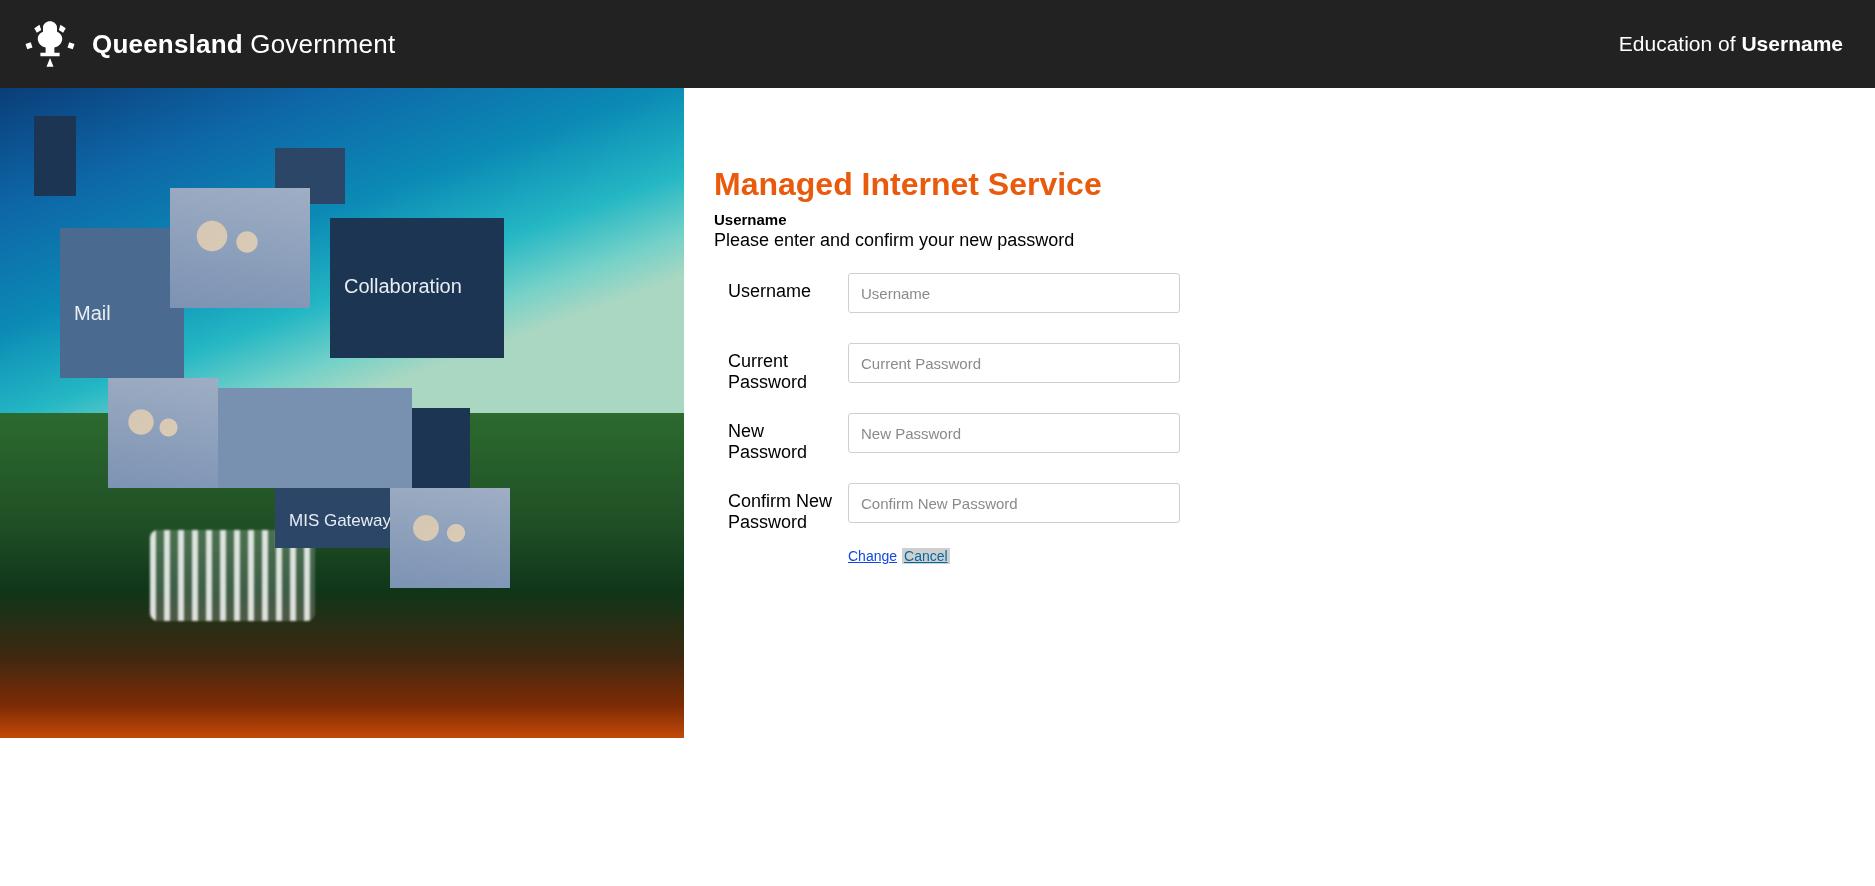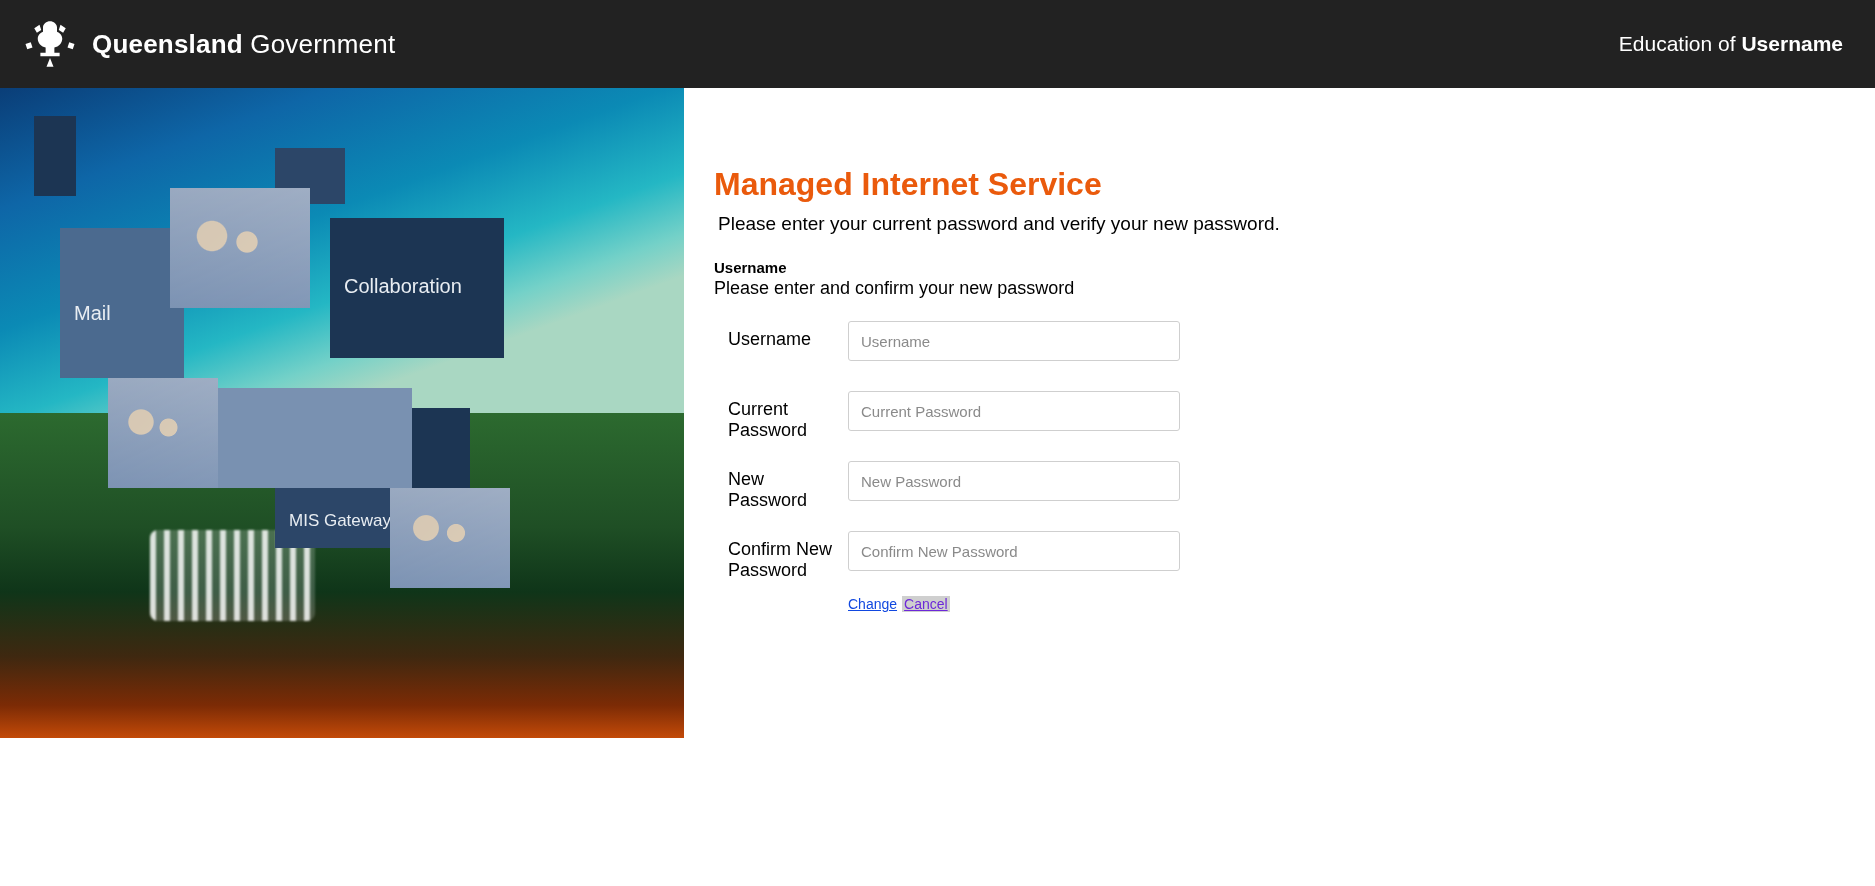--- a/index.html
+++ b/index.html
@@ -71,21 +71,21 @@
   .form-row .lbl { width:120px; font-size:18px; padding-left:14px; padding-top:8px; }
   .form-row .ctrl { flex:0 0 auto; }
   .form-row input[type=text], .form-row input[type=password] {
     width:332px; height:40px; border:1px solid #cfcfcf; border-radius:3px;
     font-size:15px; padding:0 12px; box-sizing:border-box; color:#555;
   }
   .form-row input::placeholder { color:#8a8a8a; }
 
   .actions { margin-top:22px; font-size:18px; }
   .link-btn { color:#1148e0; text-decoration:underline; background:none; border:none; font-size:14px; padding:0; cursor:pointer; font-family:inherit; }
-  .link-btn.cancel { background:#cfcfcf; color:#6d28d9; padding:0 2px;text-align:right; }
+  .link-btn.cancel { background:#cfcfcf; color:#0369a1; padding:0 2px;text-align:right; }
 </style>
 </head>
 <body>
 
 <div class="header">
   <div class="brand-left">
     <span class="crest">
       <svg viewBox="0 0 64 64" aria-hidden="true">
         <path d="M32 6c-4 0-8 3-8 7v5c-3 1-6 4-6 8 0 5 4 9 9 10v6h-6v4h22v-4h-6v-6c5-1 9-5 9-10 0-4-3-7-6-8v-5c0-4-4-7-8-7zm-12 4l-6 4 3 5 5-3-2-6zm24 0l-2 6 5 3 3-5-6-4zM10 30l-6 2 2 6 6-2-2-6zm44 0l-2 6 6 2 2-6-6-2zM32 48l-4 10h8l-4-10z"></path>
       </svg>
@@ -130,21 +130,20 @@
     <div class="tile dark2 t-mis"></div>
     <div class="tile t-mis-lbl" style="background:transparent;font-size:17px">MIS Gateway</div>
 
     <div class="tile photo t-photo3">
         <div class="ph"></div>
       </div>
   </div>
 
   <div class="right-pane">
     <h1 class="title">Managed Internet Service</h1>
-    <div class="subtitle"> Please enter your current password and verify your new password.</div>
 
     <div class="uname-hdr">Username</div>
     <div class="instr">Please enter and confirm your new password</div>
 
     <div class="form-row">
       <div class="lbl">Username</div>
       <div class="ctrl">
         <input type="text" placeholder="Username" style="">
       </div>
     </div>

